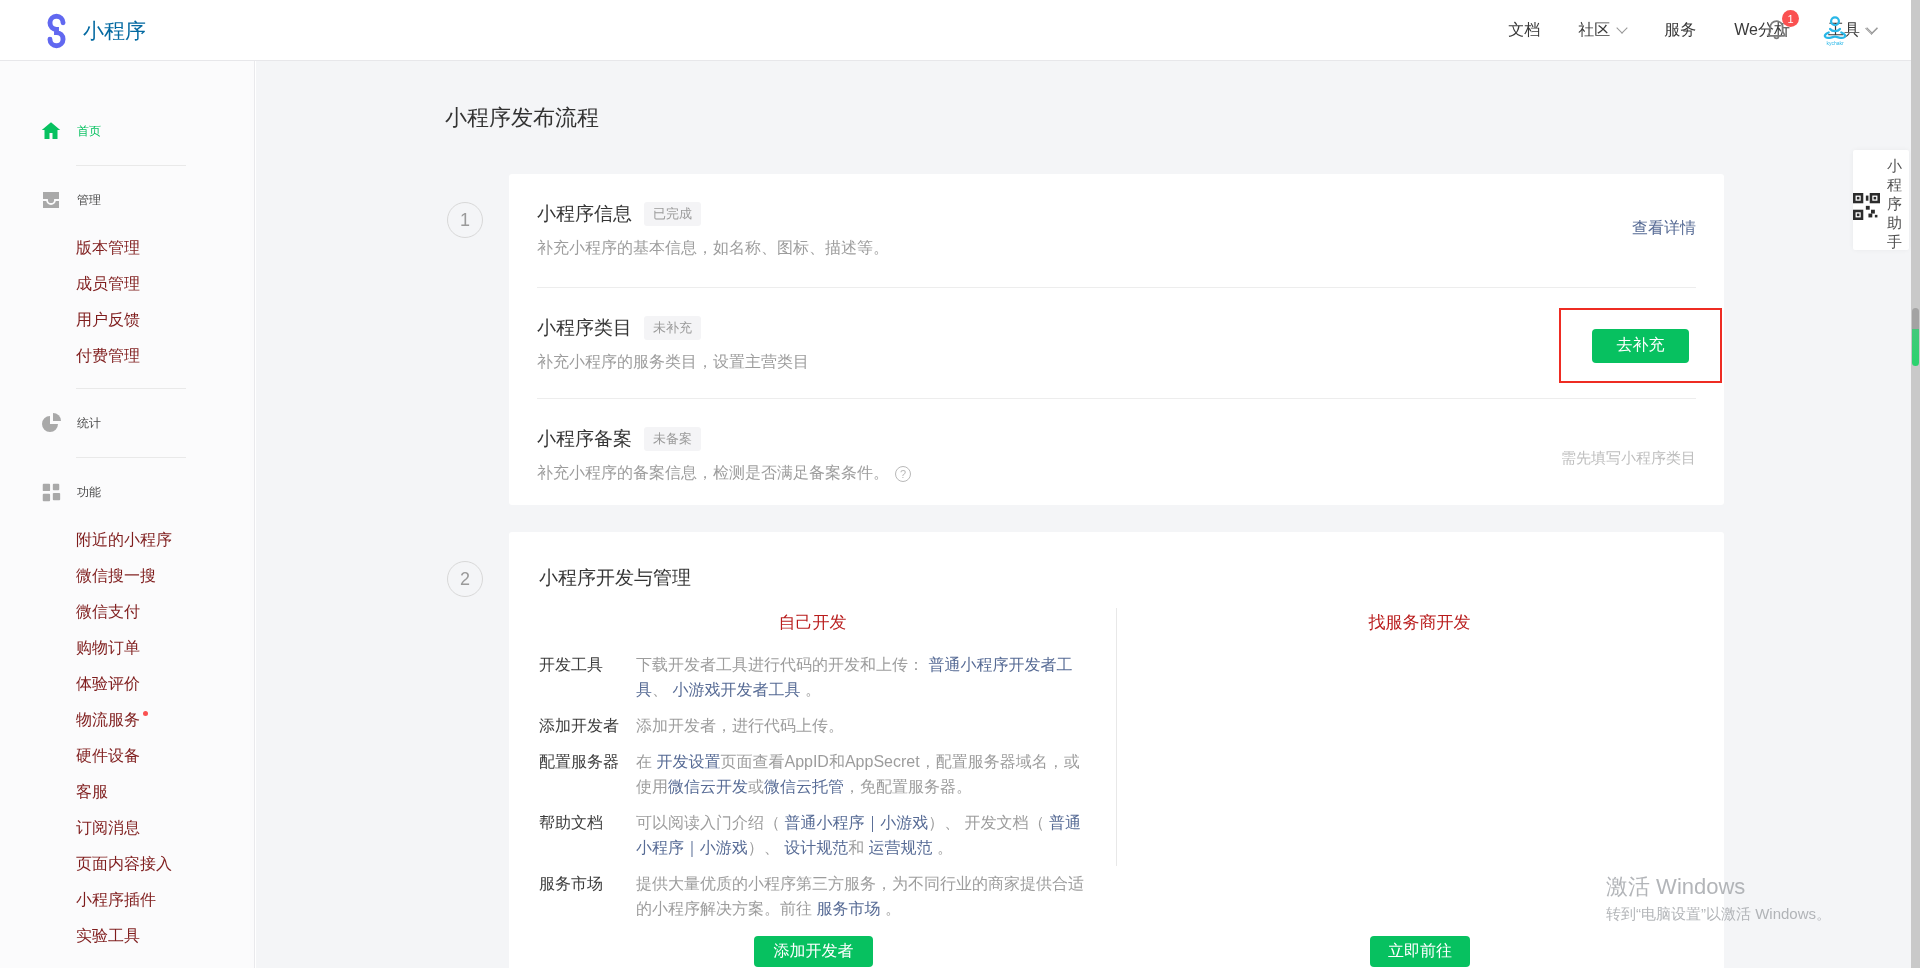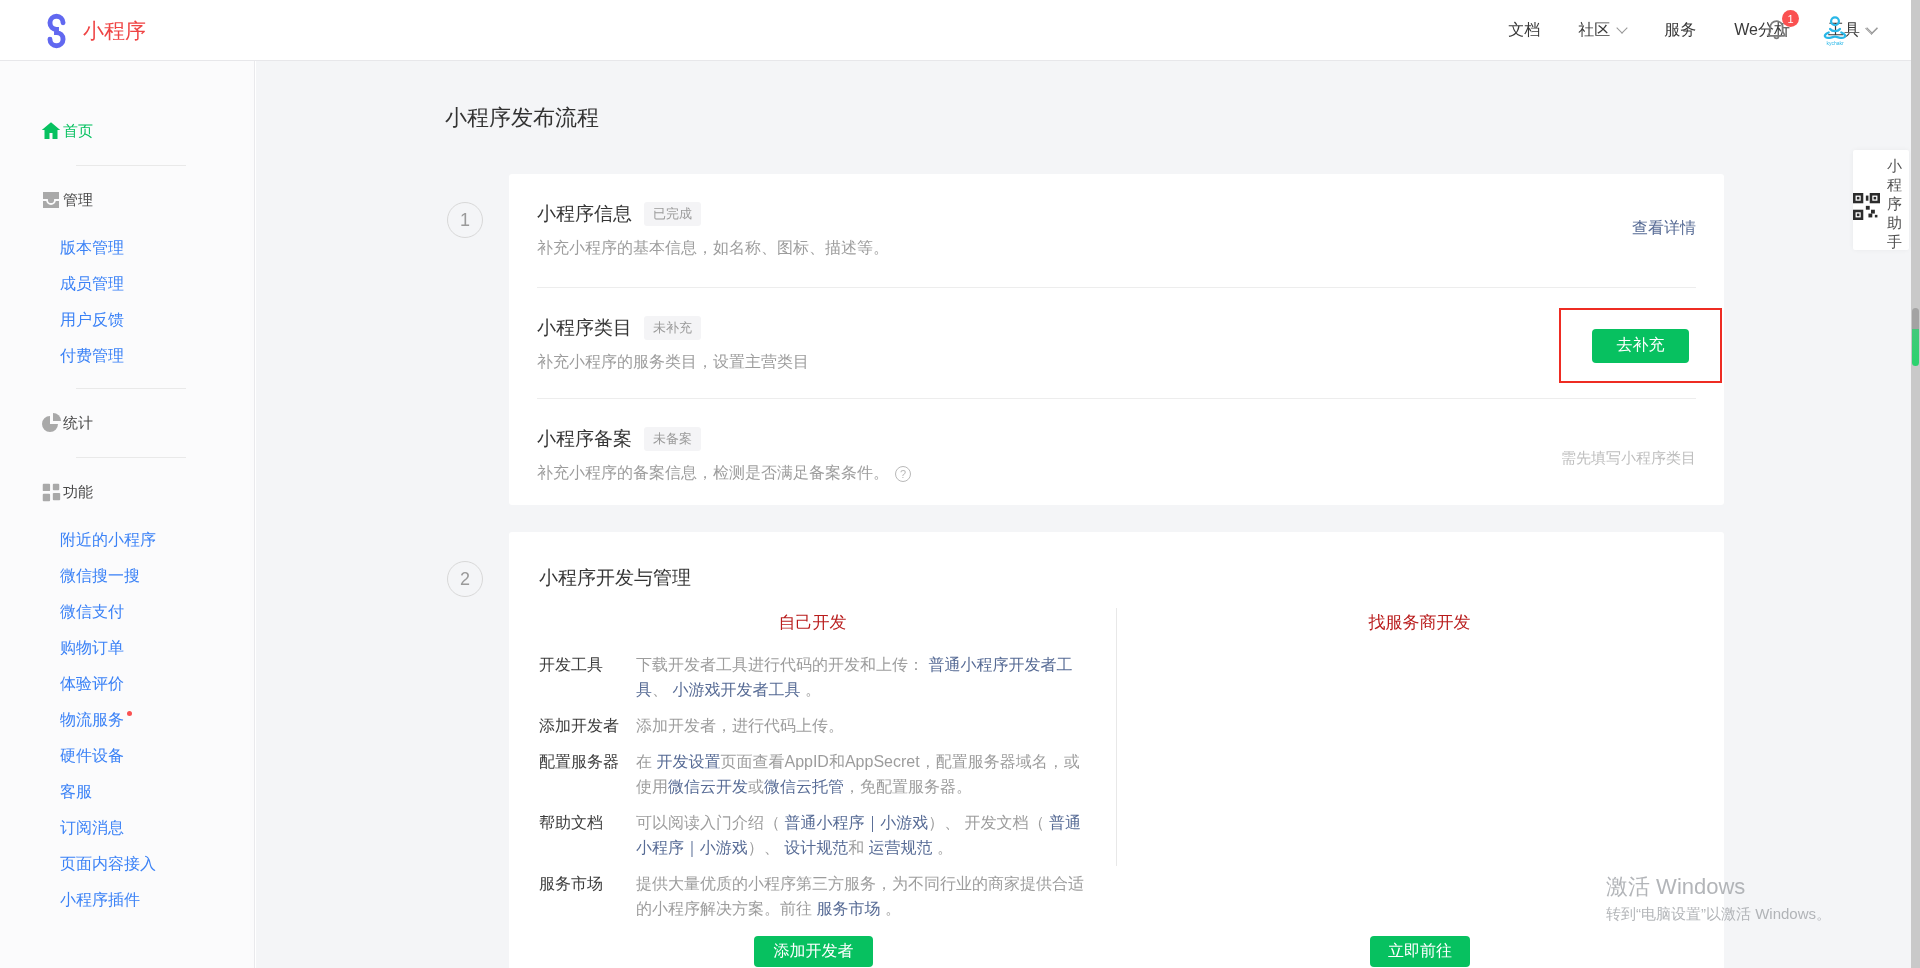--- a/index.html
+++ b/index.html
@@ -2,39 +2,39 @@
 <html><head>
 <meta charset="utf-8">
 <style>
   *{margin:0;padding:0;box-sizing:border-box}
   html,body{width:1920px;height:968px;overflow:hidden}
   body{font-family:"Liberation Sans","DejaVu Sans",sans-serif;background:#fff;position:relative;color:#333}
 
   
   .header{position:absolute;left:0;top:0;width:100%;height:61px;background:#fff;border-bottom:1px solid #e7e7ea;z-index:5}
   .logo{position:absolute;left:40px;top:0;height:61px;display:flex;align-items:center;gap:10px;cursor:pointer}
-  .logo-text{font-size:21px;color:#ef4444}
+  .logo-text{font-size:21px;color:#0369a1}
   .nav{position:absolute;right:44px;top:0;height:61px;display:flex;align-items:center}
   .nav-item{display:flex;align-items:center;margin-left:38px;font-size:16px;color:#3a3a3a;cursor:pointer;white-space:nowrap}
   .nav-item:first-child{margin-left:0}
   .chev{width:8px;height:8px;border-right:1.5px solid #979797;border-bottom:1.5px solid #979797;transform:rotate(45deg);margin-left:8px;margin-bottom:5px}
   .bell-wrap{position:relative;margin-left:36px;cursor:pointer;display:flex}
   .badge-num{position:absolute;top:-8px;right:-10px;min-width:17px;height:17px;border-radius:9px;background:#fa5151;color:#fff;font-size:11px;display:flex;align-items:center;justify-content:center;padding:0 4px}
   .avatar{margin-left:26px;display:flex;flex-direction:column;align-items:center;width:40px;cursor:pointer}
   .avatar-cap{font-size:5px;color:#29b7e8;margin-top:-3px;white-space:nowrap}
   .caret{width:9px;height:9px;border-right:1.6px solid #9a9a9a;border-bottom:1.6px solid #9a9a9a;transform:rotate(45deg);margin-left:12px;margin-bottom:5px;cursor:pointer}
 
   
   .sidebar{position:absolute;left:0;top:61px;width:255px;height:907px;background:#fbfbfc;border-right:1px solid #e9e9ec;padding-top:50px;overflow:hidden}
-  .side-top{height:40px;display:flex;align-items:center;padding-left:39px;font-size:15px;color:#4a4a4a;cursor:pointer;margin-top:14px}
+  .side-top{height:40px;display:flex;align-items:center;padding-left:39px;gap:14px;font-size:12px;color:#4a4a4a;cursor:pointer;margin-top:14px}
   .side-group:first-child .side-top{margin-top:0}
   .side-top.active{color:#07c160}
   .side-icon{width:24px;height:24px;display:flex;align-items:center;justify-content:center}
   .side-subs{margin-top:10px}
-  .side-sub{height:36px;line-height:36px;padding-left:60px;font-size:16px;color:#3b82f6;cursor:pointer}
+  .side-sub{height:36px;line-height:36px;padding-left:76px;font-size:16px;color:#7f1d1d;cursor:pointer}
   .side-divider{margin:14px 0 0 76px;width:110px;border-top:1px solid #e9e9e9}
   .red-dot{display:inline-block;width:5px;height:5px;border-radius:50%;background:#fa5151;margin-left:3px;vertical-align:9px}
 
   
   .main{position:absolute;left:256px;top:61px;right:0;bottom:0;background:#f4f5f7;overflow:hidden}
   .page-title{position:absolute;left:189px;top:42px;font-size:22px;color:#333;font-weight:500}
   .step-circle{position:absolute;width:36px;height:36px;border:1px solid #d8d8d8;border-radius:50%;color:#9a9a9a;font-size:18px;display:flex;align-items:center;justify-content:center;background:transparent}
   #step1-circle{left:191px;top:141px}
   #step2-circle{left:191px;top:500px}
   .card{position:absolute;left:253px;width:1215px;background:#fff;border-radius:3px}
@@ -207,20 +207,21 @@
         <div class="side-sub"><span>微信搜一搜</span></div>
         <div class="side-sub"><span>微信支付</span></div>
         <div class="side-sub"><span>购物订单</span></div>
         <div class="side-sub"><span>体验评价</span></div>
         <div class="side-sub"><span>物流服务</span><span class="red-dot"></span></div>
         <div class="side-sub"><span>硬件设备</span></div>
         <div class="side-sub"><span>客服</span></div>
         <div class="side-sub"><span>订阅消息</span></div>
         <div class="side-sub"><span>页面内容接入</span></div>
         <div class="side-sub"><span>小程序插件</span></div>
+        <div class="side-sub"><span>实验工具</span></div>
       </div>
     </div>
   </div>
 
 <div class="main">
   <div class="page-title">小程序发布流程</div>
 
   <div class="step-circle" id="step1-circle">1</div>
   <div class="card" id="card1">
 

